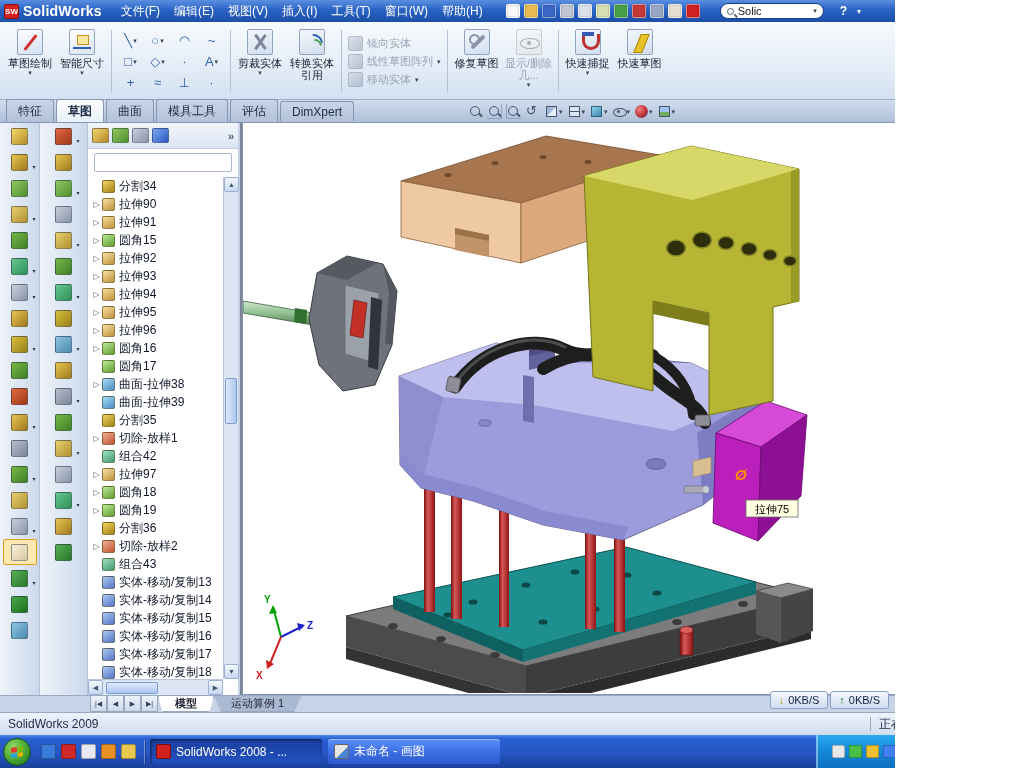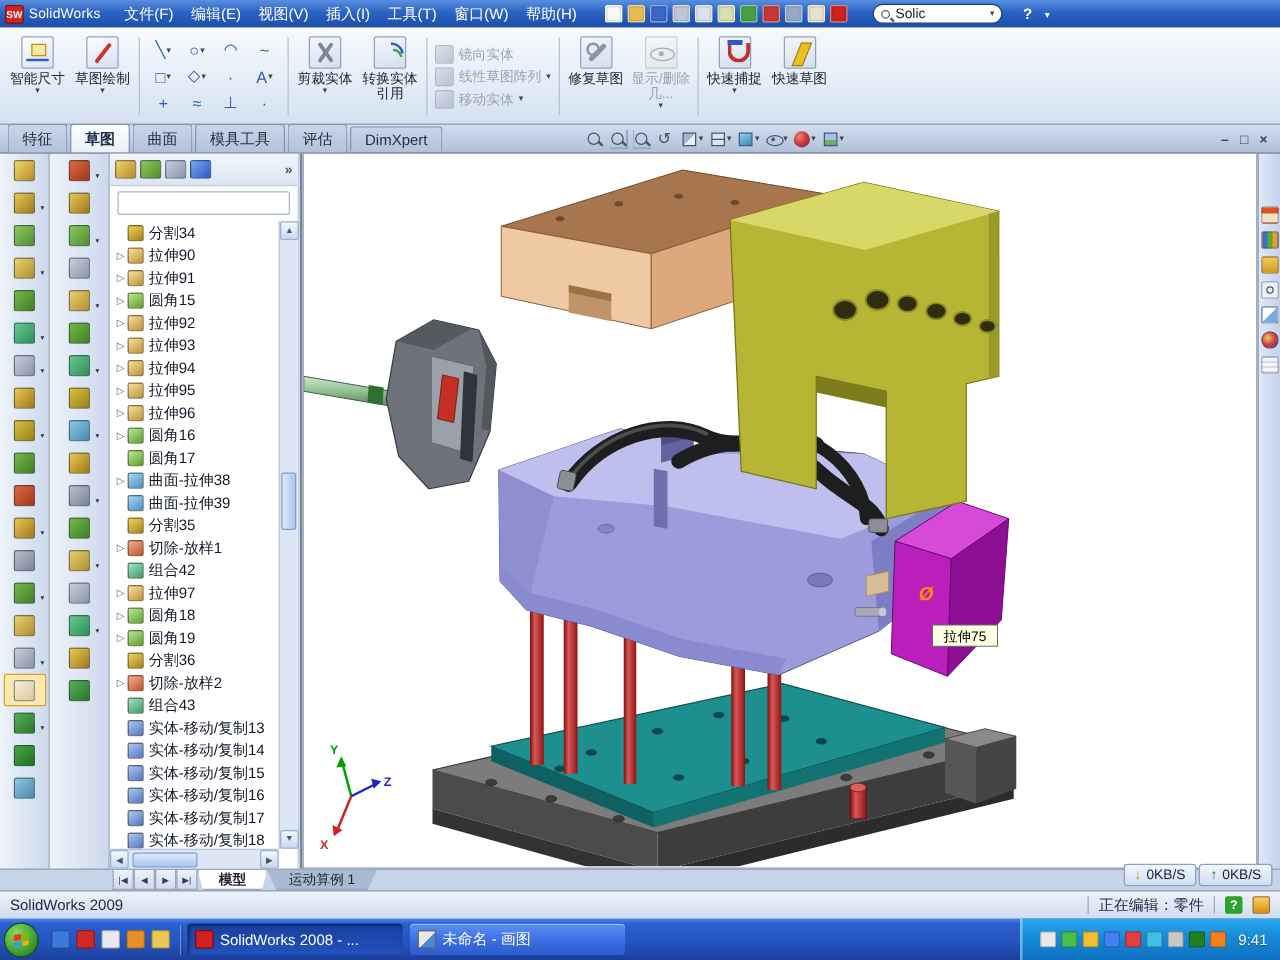--- a/index.html
+++ b/index.html
@@ -1,26 +1,26 @@
 <!DOCTYPE html>
 <html><head>
 <meta charset="utf-8">
 <style>
   *{margin:0;padding:0;box-sizing:border-box}
   html,body{width:1024px;height:768px;overflow:hidden}
   body{font-family:"Liberation Sans","DejaVu Sans",sans-serif;font-size:12px}
-  #screen{position:relative;width:1024px;height:768px;background:#737373;overflow:hidden}
+  #screen{position:relative;width:895px;height:768px;background:#3b82f6;overflow:hidden}
 
   
   #titlebar{position:absolute;left:0;top:0;width:1024px;height:22px;display:flex;align-items:center;
     background:linear-gradient(180deg,#5a8fe0 0%,#2a63c4 45%,#1c4fa8 100%);color:#fff;padding:0 4px;gap:2px}
   .logo{display:flex;align-items:center;gap:4px;margin-right:10px}
   .logo-badge{width:15px;height:15px;background:#d42020;border:1px solid #8a0f0f;border-radius:2px;
     color:#fff;font-size:8px;font-weight:bold;display:flex;align-items:center;justify-content:center}
-  .logo-text{font-weight:normal;font-size:11px;letter-spacing:.2px}
+  .logo-text{font-weight:bold;font-size:14px;letter-spacing:.2px}
   #menubar{display:flex;align-items:center}
   .menu-item{padding:2px 7px;font-size:12px;cursor:default}
   #std-toolbar{display:flex;align-items:center;gap:4px;margin-left:14px}
   .tbi{width:14px;height:14px;border-radius:2px;border:1px solid rgba(255,255,255,.45);box-shadow:inset 0 0 2px rgba(0,0,0,.35)}
   .searchbox{margin-left:18px;display:flex;align-items:center;gap:4px;width:104px;height:16px;background:#fff;
     border:1px solid #1a3f80;border-radius:8px;padding:0 6px;color:#222}
   .mag{width:7px;height:7px;border:1.5px solid #55627a;border-radius:50%;position:relative;flex:0 0 auto}
   .mag::after{content:"";position:absolute;left:6px;top:6px;width:4px;height:1.5px;background:#55627a;transform:rotate(45deg)}
   .sval{font-size:11px;color:#222;flex:1;overflow:hidden;white-space:nowrap}
   .sarrow{font-size:7px;color:#445}
@@ -226,27 +226,27 @@
       <span class="mag"></span>
       <span class="sval">Solic</span>
       <span class="sarrow">▾</span>
     </div>
     <span class="help-q">?</span>
     <span class="title-arrow">▾</span>
   </div>
 
   <div id="cmdbar">
     <div class="cm-btn">
+      <div class="cm-ic ic-sketch"></div>
+      <div class="cm-label">草图绘制</div>
+      <span class="dd">▾</span>
+    </div>
+    <div class="cm-btn">
       <div class="cm-ic ic-dim"></div>
       <div class="cm-label">智能尺寸</div>
-      <span class="dd">▾</span>
-    </div>
-    <div class="cm-btn">
-      <div class="cm-ic ic-sketch"></div>
-      <div class="cm-label">草图绘制</div>
       <span class="dd">▾</span>
     </div>
     <div class="vsep"></div>
     <div id="glyph-grid">
         <div class="gcell">
           <span>╲</span>
           <span class="dd">▾</span>
         </div>
         <div class="gcell">
           <span>○</span>

